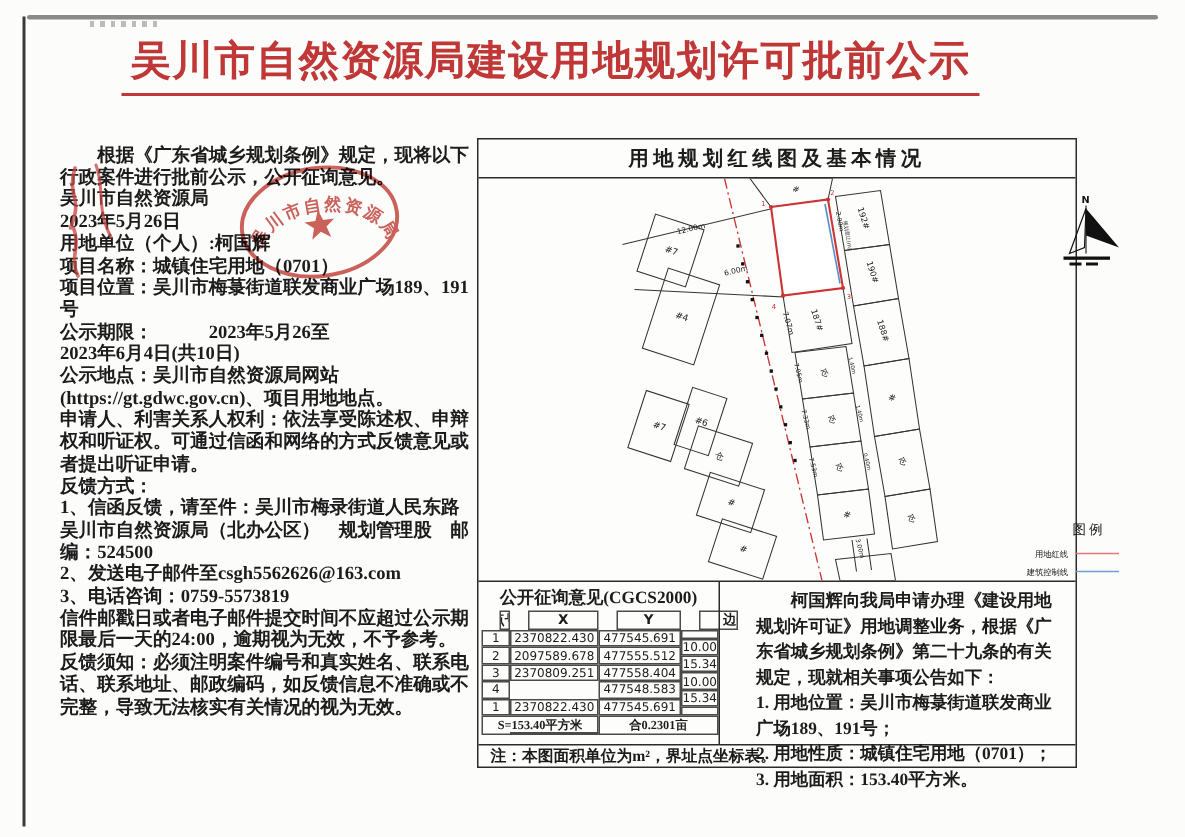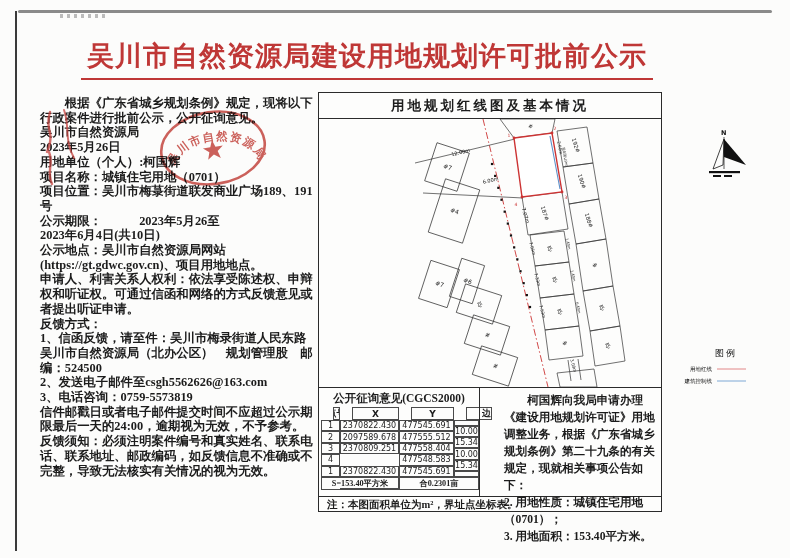--- a/index.html
+++ b/index.html
@@ -4,37 +4,37 @@
 <style>
   html,body{margin:0;padding:0;background:#e8e8e8;}
   #page{position:relative;width:790px;height:558px;background:#fcfcfb;overflow:hidden;
         font-family:"Liberation Serif", serif;color:#1c1c1c;}
   
   .edge-top{position:absolute;left:18px;top:10px;width:754px;height:3px;background:#8a8a8a;border-radius:2px;}
   .edge-left{position:absolute;left:15px;top:11px;width:2px;height:540px;background:#3a3a3a;}
   .smudge{position:absolute;left:60px;top:14px;width:46px;height:4px;
           background:repeating-linear-gradient(90deg,#bbb 0 3px,transparent 3px 7px);}
   
-  .title-wrap{position:absolute;left:0;top:38px;width:734px;text-align:center;}
+  .title-wrap{position:absolute;left:0;top:22px;width:734px;text-align:center;}
   .title{display:inline-block;font-size:27px;font-weight:bold;letter-spacing:1px;
          color:#bf3736;border-bottom:2.5px solid #bf3736;padding:0 6px 4px 6px;}
   
   .left-col{position:absolute;left:40px;top:96px;width:274px;font-size:12.4px;
             font-weight:bold;line-height:14.7px;}
   .left-col .para{margin:0;}
   .indent{text-indent:2em;}
   .sig{margin-left:118px;}
   .sig2{margin-left:122px;}
   .date2{margin-left:88px;}
   
   .stamp{position:absolute;left:158px;top:108px;width:110px;height:80px;
          transform:rotate(-8deg);opacity:.8;mix-blend-mode:multiply;pointer-events:none;}
   .scribble{position:absolute;left:40px;top:106px;width:52px;height:84px;opacity:.75;pointer-events:none;}
   
-  .panel{position:absolute;left:318px;top:92px;width:344px;height:420px;
+  .panel{position:absolute;left:318px;top:92px;width:400px;height:420px;
          border:1.4px solid #2b2b2b;background:#fdfdfc;box-sizing:border-box;}
   .panel-title{height:25px;line-height:25px;text-align:center;font-size:13.5px;
                font-weight:bold;letter-spacing:3px;border-bottom:1.2px solid #2b2b2b;}
   .map-wrap{height:268px;border-bottom:1.2px solid #2b2b2b;position:relative;}
   .bottom-sec{height:108px;display:flex;}
   .coord-zone{width:160px;box-sizing:border-box;padding-top:2px;}
   .coord-title{text-align:center;font-size:11.5px;font-weight:bold;margin:1px 0 1px 0;}
   .coord-grid{display:grid;margin:0 2px;grid-template-columns:19px 59px 55px 25px;
               grid-template-rows:13px repeat(10,5.7px) 13px;
               font-family:"DejaVu Sans", sans-serif;font-size:8px;}
@@ -247,20 +247,21 @@
             <div class="tc" style="grid-area: 7 / 4 / span 2;">10.00</div>
             <div class="tc" style="grid-area: 9 / 4 / span 2;">15.34</div>
             <div class="tc" style="grid-area: 11 / 4;"></div>
             <div class="tc ftr" style="grid-area: 12 / 1 / auto / span 2;">S=153.40平方米</div>
             <div class="tc ftr" style="grid-area: 12 / 3 / auto / span 2;">合0.2301亩</div>
           </div>
       </div>
       <div class="ann-zone">
         <p class="para">柯国辉向我局申请办理《建设用地规划许可证》用地调整业务，根据《广东省城乡规划条例》第二十九条的有关规定，现就相关事项公告如下：</p>
         <div id="ann-items">
+            <div>1. 用地位置：吴川市梅菉街道联发商业广场189、191号；</div>
             <div>2. 用地性质：城镇住宅用地（0701）；</div>
             <div>3. 用地面积：153.40平方米。</div>
           </div>
       </div>
     </div>
 
     <div class="note-row">注：本图面积单位为m²，界址点坐标表。</div>
   </div>
 </div>
 

